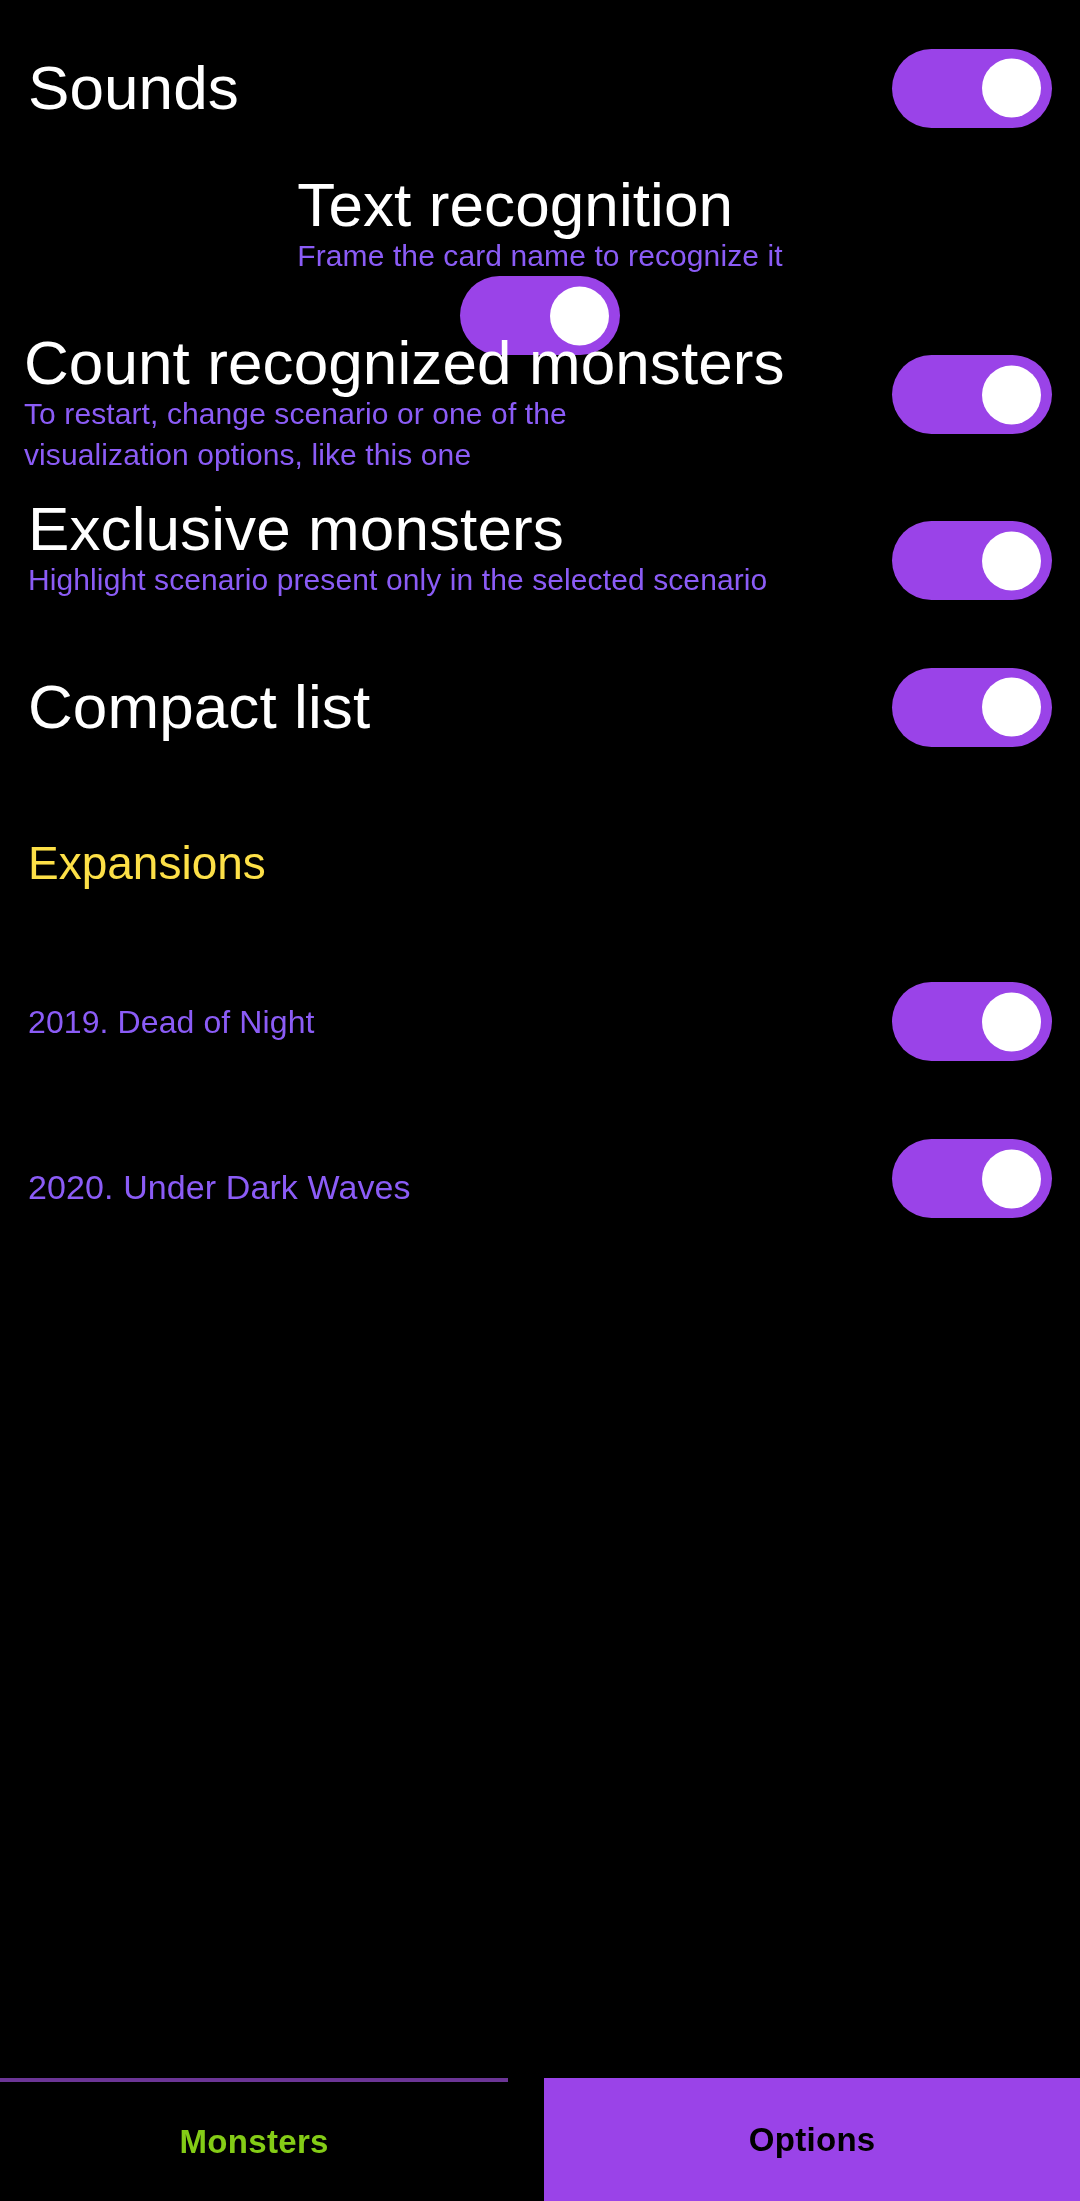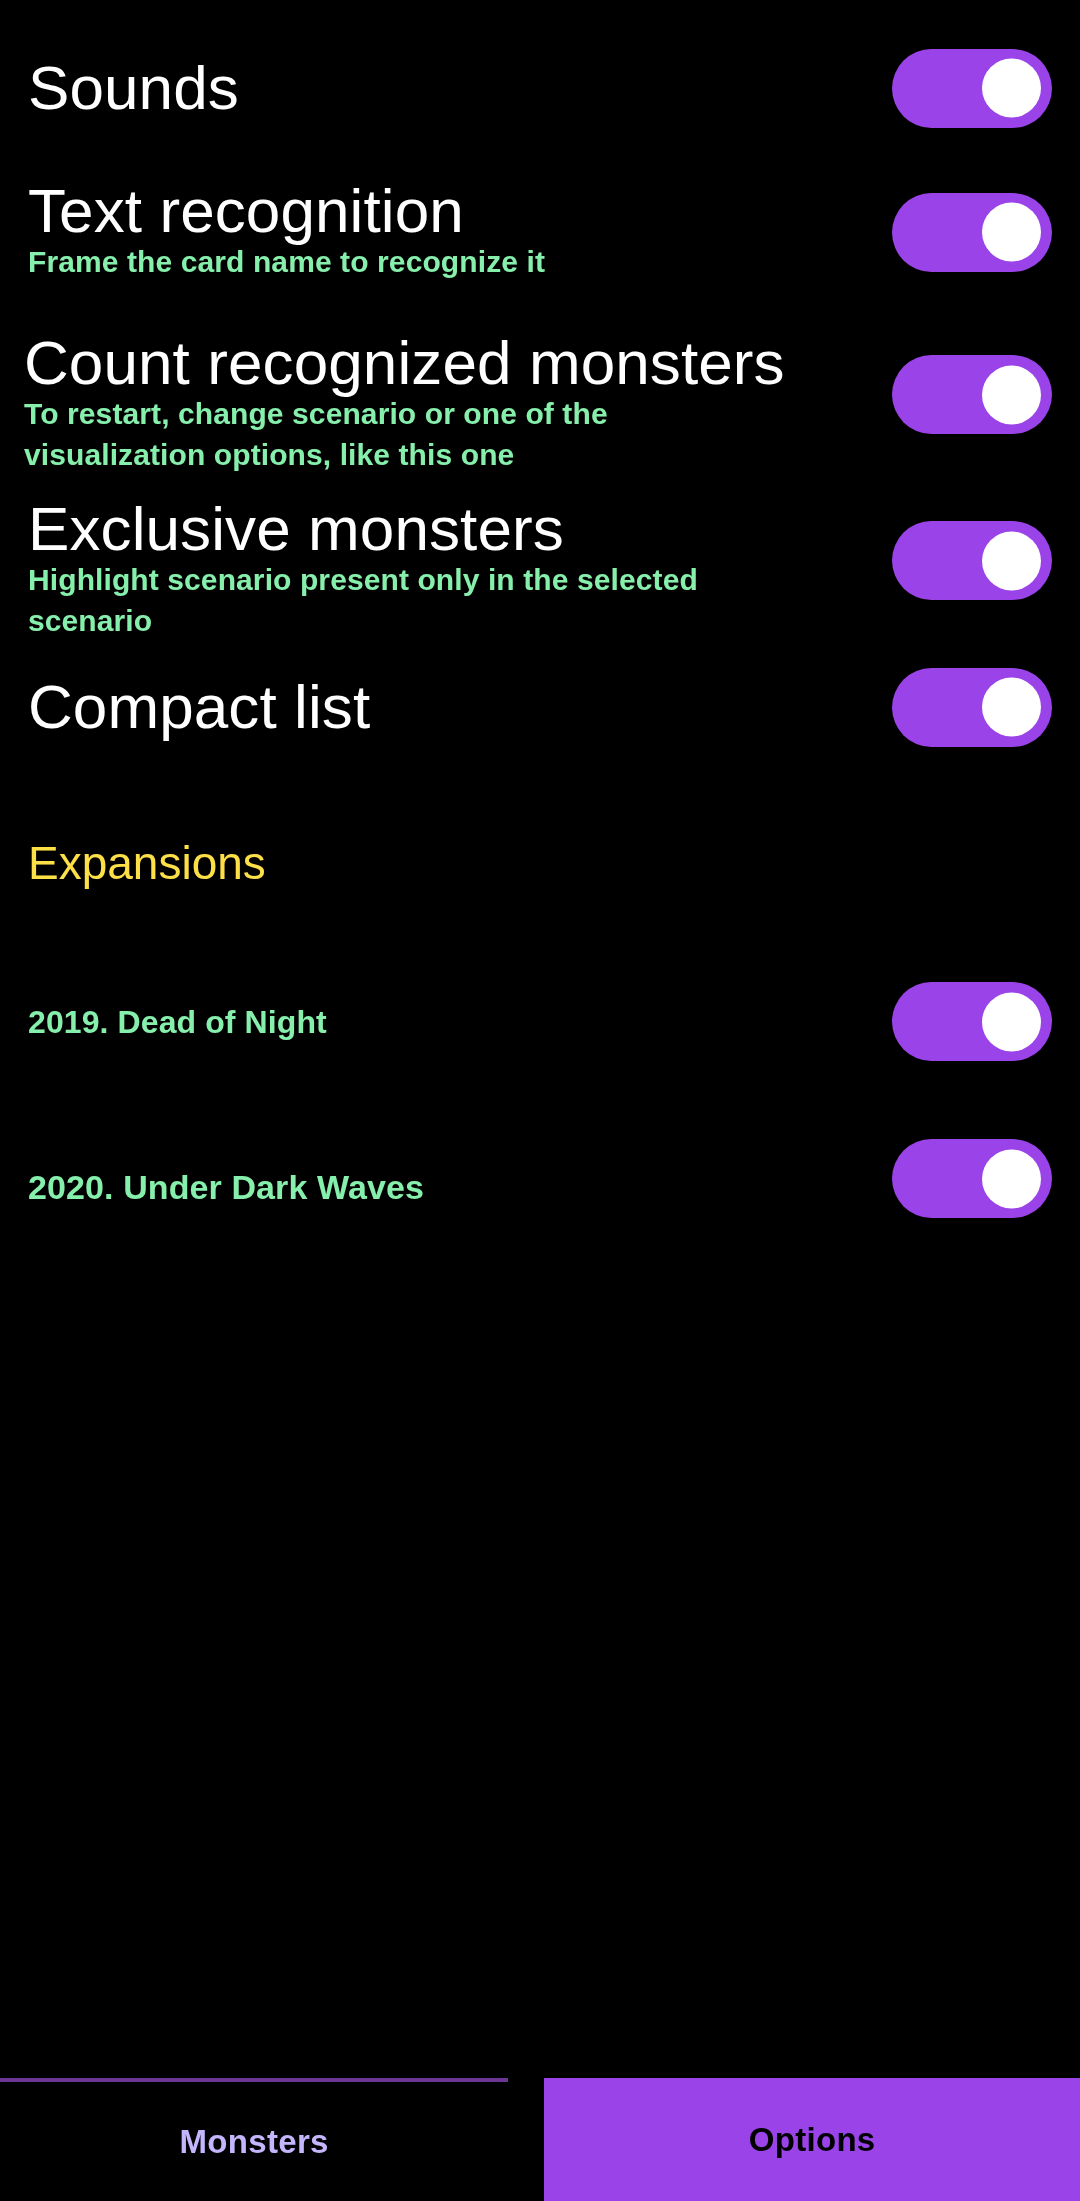--- a/index.html
+++ b/index.html
@@ -53,22 +53,22 @@
     line-height: 56px;
     font-weight: 400;
     color: #ffffff;
     letter-spacing: 0.1px;
     white-space: nowrap;
   }
 
   .row-sub {
     font-size: 30px;
     line-height: 41px;
-    font-weight: 700;
-    color: #86efac;
+    font-weight: 400;
+    color: #8b5cf6;
     letter-spacing: 0.1px;
     margin-top: 2px;
   }
 
   
   .switch {
     flex: 0 0 auto;
     position: relative;
     width: 160px;
     height: 79px;
@@ -115,21 +115,21 @@
     justify-content: center;
     font-size: 33px;
     font-weight: bold;
     letter-spacing: 0.3px;
     height: 100%;
   }
 
   .tab-monsters {
     width: 555px;
     background: #000000;
-    color: #c4b5fd;
+    color: #84cc16;
     border-top: 4px solid #6b3596;
   }
 
   .tab-options {
     width: 585px;
     background: #9a43e8;
     color: #000000;
     margin-left: 36px;
   }
 </style>
@@ -142,21 +142,21 @@
 
     <div class="row abs" style="top:48px;height:80px;">
       <div class="row-text">
         <div class="row-title">Sounds</div>
       </div>
       <div class="switch">
         <div class="thumb"></div>
       </div>
     </div>
 
-    <div class="row abs" style="top:187px;height:90px;">
+    <div class="row abs" style="top:177px;height:90px;flex-direction:column;">
       <div class="row-text">
         <div class="row-title">Text recognition</div>
         <div class="row-sub">Frame the card name to recognize it</div>
       </div>
       <div class="switch">
         <div class="thumb"></div>
       </div>
     </div>
 
     <div class="row abs" style="top:333px;height:132px;align-items:flex-start;padding-top:2px;padding-left:24px;">

